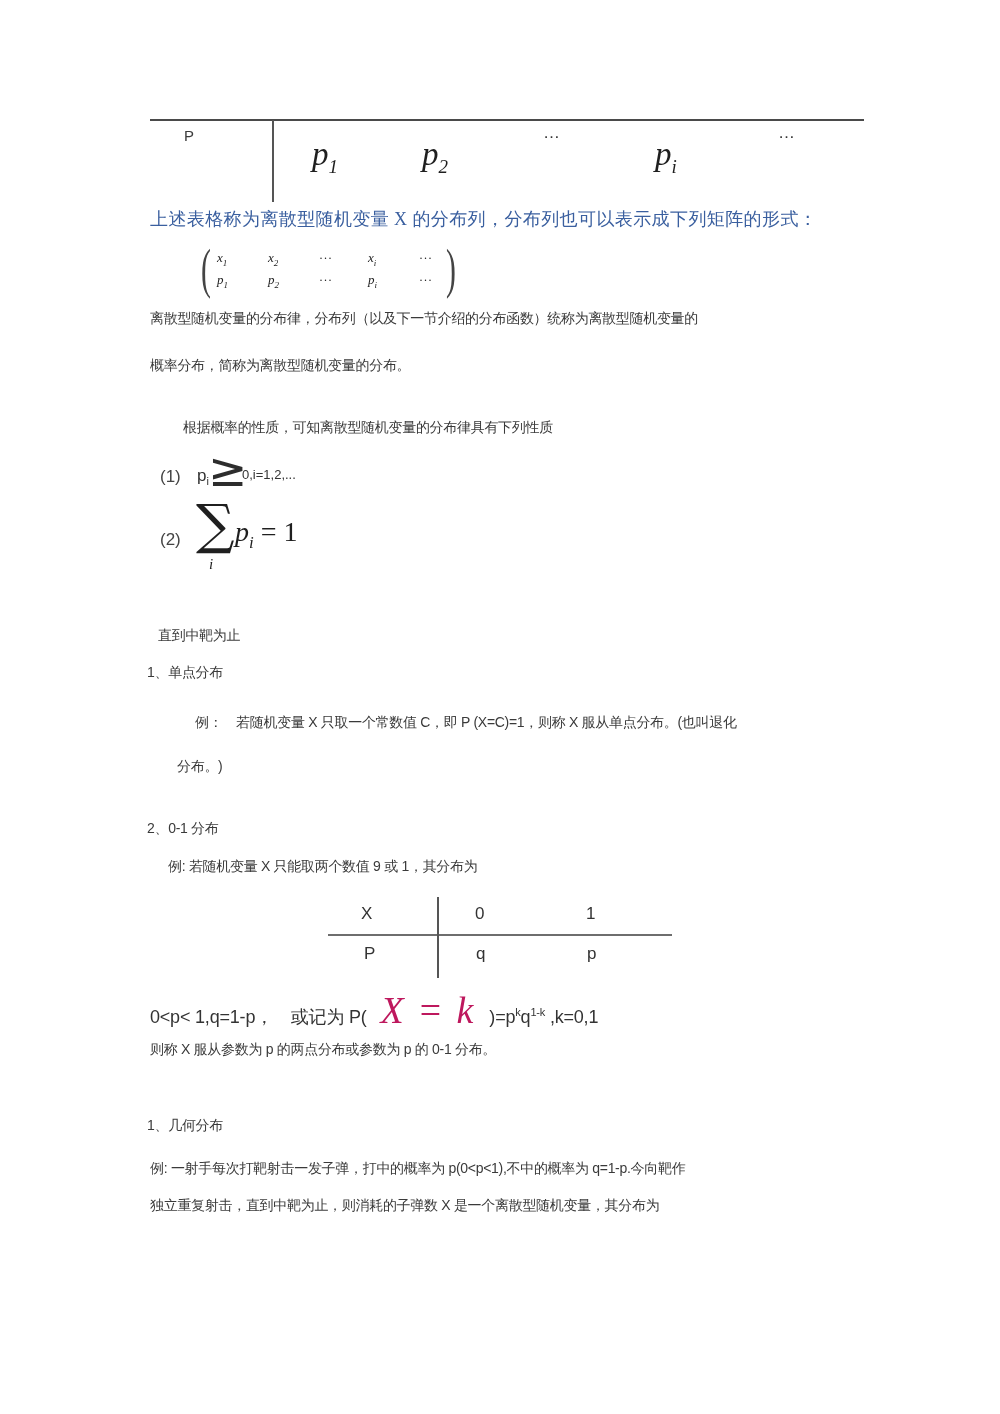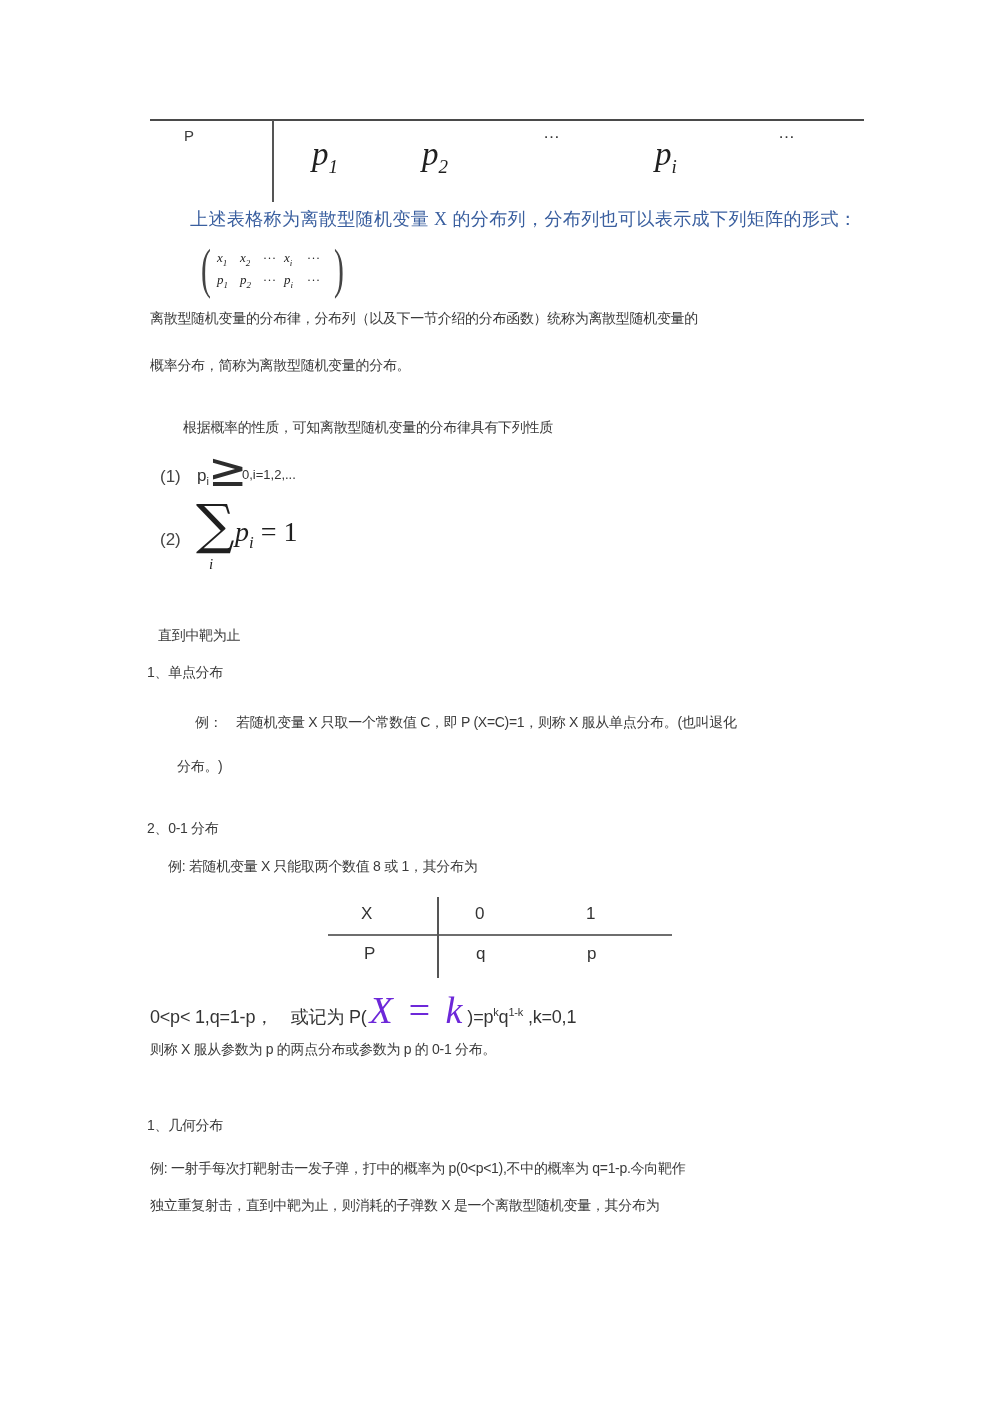--- a/index.html
+++ b/index.html
@@ -16,31 +16,31 @@
   .tt-hline { left:150px; top:119px; width:714px; height:2px; background:#4a4a4a; }
   .tt-vline { left:272px; top:120px; width:2px; height:82px; background:#555; }
   .tt-label { left:184px; top:127px; font-size:15px; color:#3a3a3a; }
   .tt-cell  { top:136px; font-size:33px; font-style:italic;
               font-family:"Liberation Serif","DejaVu Serif",serif; color:#1f1f1f; }
   .tt-cell sub { font-size:19px; line-height:0; }
   .tt-dots  { top:123px; font-size:17px; color:#333; letter-spacing:1px; }
 
   
   .intro { left:150px; top:207px; width:760px; font-size:18px; letter-spacing:0.4px;
-           font-family:"Liberation Serif","DejaVu Serif",serif; color:#3a5f9f;margin-left:40px; }
+           font-family:"Liberation Serif","DejaVu Serif",serif; color:#3a5f9f; }
 
   
   .matrix { left:197px; top:244px; display:flex; align-items:center; }
   .paren { display:inline-block; font-size:54px; line-height:50px; font-weight:300;
            color:#444; transform:scaleX(0.55);
            font-family:"Liberation Serif","DejaVu Serif",serif; }
   .mx-body { display:flex; flex-direction:column; gap:2px; padding:0 2px; }
   .mx-row { display:flex; align-items:flex-start; line-height:20px;
             font-family:"Liberation Serif","DejaVu Serif",serif;
-            font-size:13px; font-style:italic; color:#222; }
+            font-size:13px; font-style:italic; color:#222;gap:28px; }
   .mx-row .c { width:23px; }
   .mx-row .d { width:21px; font-style:normal; font-size:12px; letter-spacing:0.5px; }
   .mx-row sub { font-size:9px; line-height:0; }
 
   
   .body-line { font-size:14px; color:#3a3a3a; letter-spacing:-0.3px; }
   .para-def { left:150px; top:295px; line-height:47px; }
   .prop-intro { left:183px; top:419px; }
 
   
@@ -71,22 +71,22 @@
   .zo-example { left:168px; top:858px; }
 
   
   .t01-hline { left:328px; top:934px; width:344px; height:2px; background:#6e6e6e; }
   .t01-vline { left:437px; top:897px; width:2px; height:81px; background:#555; }
   .t01-cell { font-size:17px; color:#333; }
 
   
   .formula { left:150px; top:988px; display:flex; align-items:baseline; }
   .f-text { font-size:18px; color:#333; letter-spacing:-0.2px; white-space:pre; }
-  .f-big { font-size:38px; font-style:italic; letter-spacing:2px; color:#6d28d9;
-           font-family:"Liberation Serif","DejaVu Serif",serif; margin:0 3px;text-align:center; }
+  .f-big { font-size:38px; font-style:italic; letter-spacing:2px; color:#be185d;
+           font-family:"Liberation Serif","DejaVu Serif",serif; margin:0 14px;text-align:center; }
   .f-text sup { font-size:11px; }
   .conclusion { left:150px; top:1041px; }
   .geo-title { top:1117px; left:147px; }
   .geo-para { left:150px; top:1150px; line-height:37px; }
 </style>
 </head>
 <body>
 
 <div class="page">
 
@@ -145,21 +145,21 @@
     <span>1、</span><span class="ttl">单点分布</span>
   </div>
   <div class="abs sp-example">
     <div class="body-line nowrap indent1">例：　若随机变量 X 只取一个常数值 C，即 P (X=C)=1，则称 X 服从单点分布。(也叫退化</div>
     <div class="body-line nowrap">分布。)</div>
   </div>
 
   <div class="abs zo-title body-line nowrap">
     <span>2、</span><span>0-1 分布</span>
   </div>
-  <div class="abs zo-example body-line nowrap">例: 若随机变量 X 只能取两个数值 8 或 1，其分布为</div>
+  <div class="abs zo-example body-line nowrap">例: 若随机变量 X 只能取两个数值 9 或 1，其分布为</div>
 
   <div class="abs t01-hline"></div>
   <div class="abs t01-vline"></div>
   <span class="abs t01-cell" style="left:361px; top:904px">X</span>
   <span class="abs t01-cell" style="left:475px; top:904px">0</span>
   <span class="abs t01-cell" style="left:586px; top:904px">1</span>
   <span class="abs t01-cell" style="left:364px; top:944px">P</span>
   <span class="abs t01-cell" style="left:476px; top:944px">q</span>
   <span class="abs t01-cell" style="left:587px; top:944px">p</span>
 

